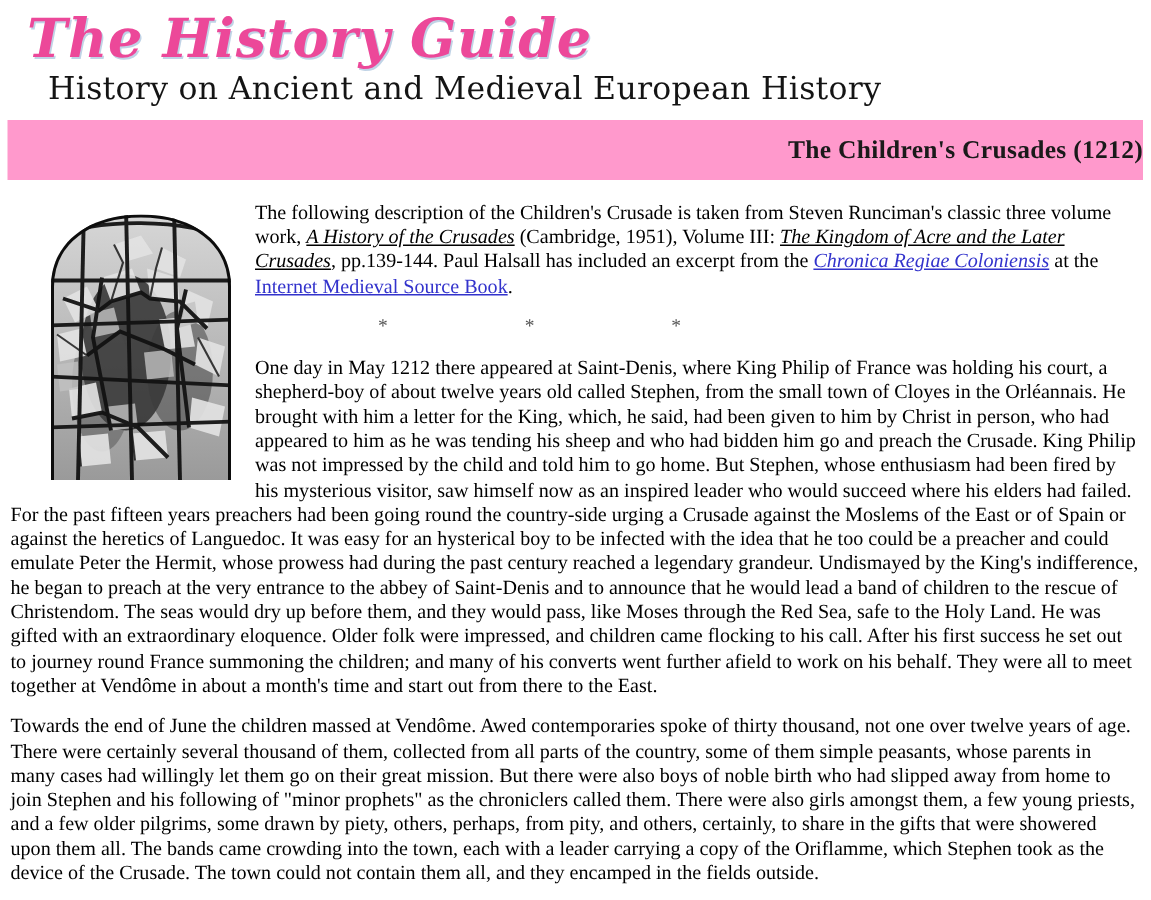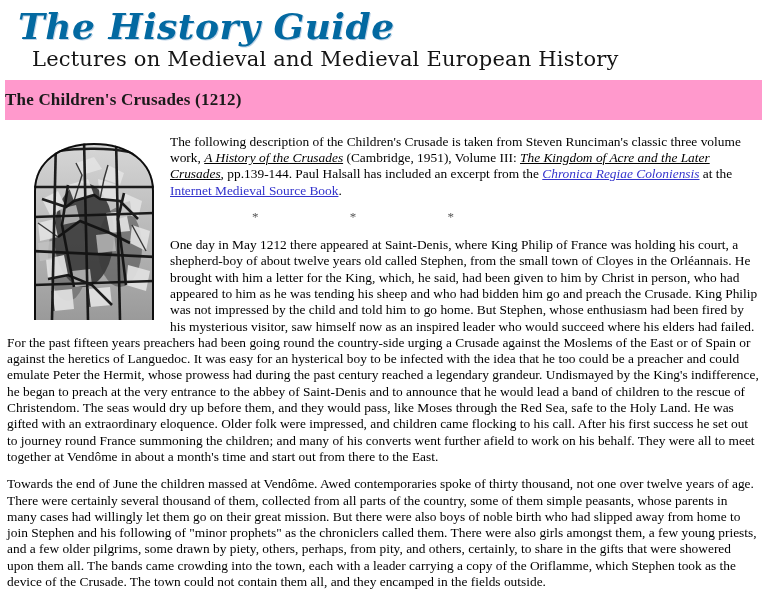--- a/index.html
+++ b/index.html
@@ -19,21 +19,21 @@
   
   .masthead {
     padding: 4px 0 0 0;
   }
   .site-title {
     font-family: "DejaVu Serif", "Liberation Serif", serif;
     font-style: italic;
     font-weight: bold;
     font-size: 36px;
     line-height: 1.05;
-    color: #0369a1;
+    color: #ec4899;
     letter-spacing: 0.5px;
     margin: 4px 0 0 18px;
     text-shadow: 1px 1px 0 rgba(140,175,210,0.55);
     white-space: nowrap;
   }
   .site-subtitle {
     font-family: "DejaVu Serif", "Liberation Serif", serif;
     font-size: 21px;
     line-height: 1.1;
     color: #141414;
@@ -42,21 +42,21 @@
     white-space: nowrap;
   }
 
   
   .title-banner {
     margin: 9px 5px 0 5px;
     height: 40px;
     background: #ff99cc;
     display: flex;
     align-items: center;
-    justify-content: flex-start;
+    justify-content: flex-end;
   }
   .title-banner-text {
     font-family: "Liberation Serif", "DejaVu Serif", serif;
     font-weight: bold;
     font-size: 17px;
     color: #1a1a1a;
     letter-spacing: 0.2px;
   }
 
   
@@ -97,21 +97,21 @@
     line-height: 14px;
     height: 14px;
   }
   .ttl { font-style: italic; text-decoration: underline; }
 </style>
 </head>
 <body>
 
 <div class="masthead">
   <div class="site-title">The History Guide</div>
-  <div class="site-subtitle">Lectures on Medieval and Medieval European History</div>
+  <div class="site-subtitle">History on Ancient and Medieval European History</div>
 </div>
 
 <div class="title-banner">
   <span class="title-banner-text">The Children's Crusades (1212)</span>
 </div>
 
 <div class="article">
 
   <div class="illustration">
     <svg viewBox="0 0 124 181" preserveAspectRatio="none" aria-hidden="true">

